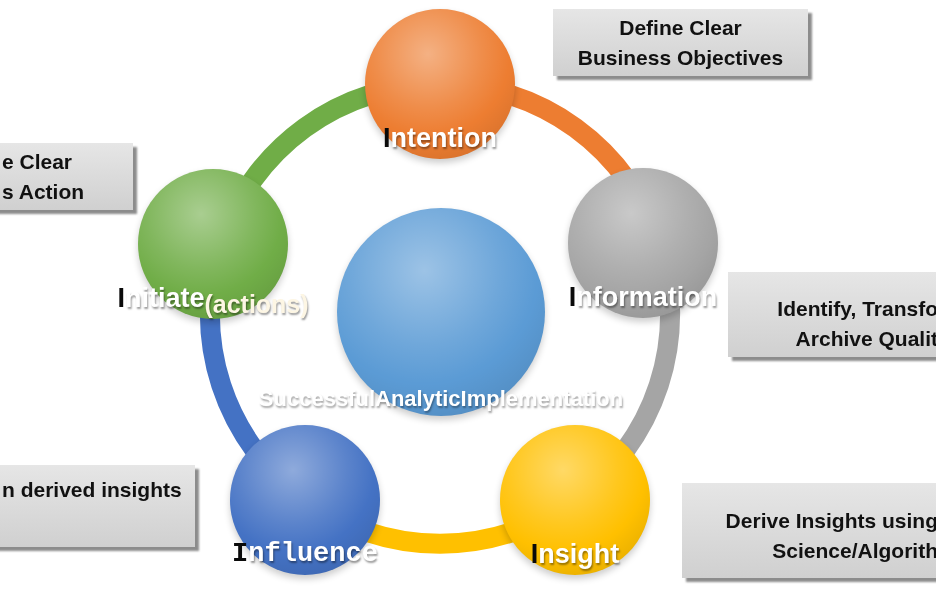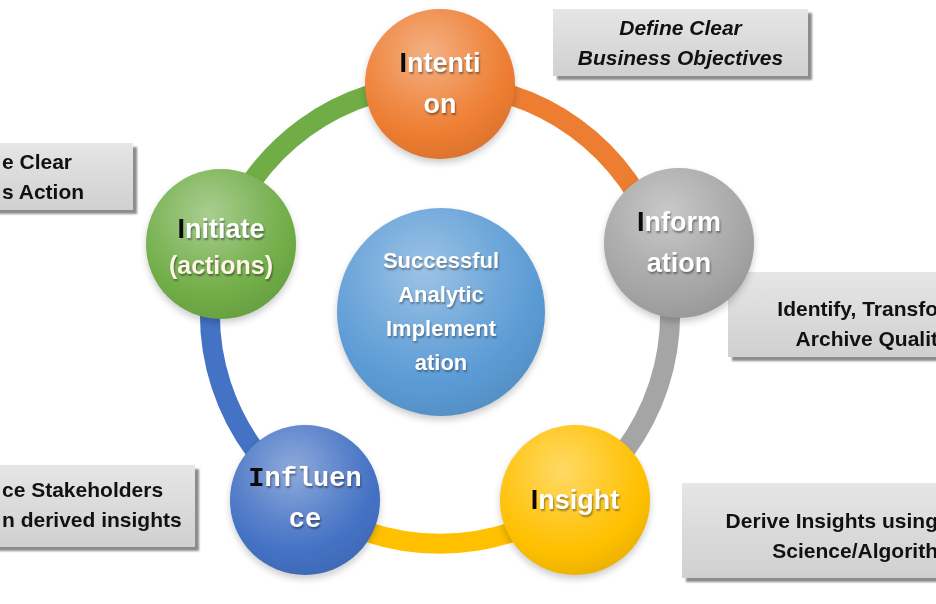--- a/index.html
+++ b/index.html
@@ -31,22 +31,22 @@
     box-sizing: border-box;
     background-color: var(--c, #888);
     background-image: radial-gradient(circle at 42% 30%,
         rgba(255,255,255,0.40) 0%,
         rgba(255,255,255,0.12) 40%,
         rgba(255,255,255,0.00) 60%,
         rgba(0,0,0,0.10) 86%,
         rgba(0,0,0,0.22) 100%);
     box-shadow: 0 4px 7px rgba(0,0,0,0.20);
     display: flex;
-    flex-direction: column;
-    align-items: center;
+    flex-direction: row;
+    align-items: flex-end;
     justify-content: center;
     text-align: center;
     color: #ffffff;
     font-weight: bold;
   }
   .node .l {
     font-size: 27px;
     line-height: 41px;
     text-shadow: 1px 2px 2px rgba(0,0,0,0.40);
     white-space: nowrap;
@@ -54,24 +54,24 @@
   .node .sub {
     font-size: 25px;
     line-height: 30px;
     color: #fdf6e4;
     text-shadow: 1px 2px 2px rgba(0,0,0,0.40);
     white-space: nowrap;
   }
   .cap { color: #0a0a0a; text-shadow: none; }
 
   .n-intention   { left: 365px; top: 9px;   width: 150px; height: 150px; }
-  .n-information { left: 604px; top: 168px; width: 150px; height: 150px; }
+  .n-information { left: 568px; top: 168px; width: 150px; height: 150px; }
   .n-insight     { left: 500px; top: 425px; width: 150px; height: 150px; }
   .n-influence   { left: 230px; top: 425px; width: 150px; height: 150px; font-family: Liberation Mono, monospace; }
-  .n-initiate    { left: 146px; top: 169px; width: 150px; height: 150px; }
+  .n-initiate    { left: 138px; top: 169px; width: 150px; height: 150px; }
 
   .n-center { left: 337px; top: 208px; width: 208px; height: 208px; }
   .n-center .cl {
     font-size: 22px;
     line-height: 34px;
     font-weight: bold;
     text-shadow: 1px 2px 2px rgba(0,0,0,0.35);
     white-space: nowrap;
   }
   
@@ -81,21 +81,21 @@
     background-color: var(--callout-bg, #dbdbdb);
     background-image: linear-gradient(rgba(255,255,255,0.30), rgba(0,0,0,0.05));
     box-shadow: 4px 4px 2px rgba(0,0,0,0.45);
     color: #111111;
     font-weight: bold;
     font-size: 21px;
     line-height: 30px;
   }
   .callout .cl { white-space: nowrap; }
 
-  .co-define       { left: 553px; top: 9px;   width: 255px; height: 67px; text-align: center; padding-top: 4px; font-style: italic; }
+  .co-define       { left: 553px; top: 9px;   width: 255px; height: 67px; text-align: center; padding-top: 4px; }
   .co-rightaction  { left: -80px; top: 143px; width: 213px; height: 67px; text-align: left;  padding: 4px 0 0 82px; }
   .co-identify     { left: 728px; top: 272px; width: 262px; height: 85px; text-align: right; padding: 22px 52px 0 0; }
   .co-derive       { left: 682px; top: 483px; width: 308px; height: 95px; text-align: right; padding: 23px 52px 0 0; }
   .co-stakeholders { left: -80px; top: 465px; width: 275px; height: 82px; text-align: left;  padding: 10px 0 0 82px; }
 </style>
 </head>
 <body>
 
 <div class="canvas" style="--callout-bg: #DBDBDB;">
 
@@ -121,21 +121,20 @@
     <div class="cl">Identify, Transfo</div>
     <div class="cl">Archive Qualit</div>
   </div>
 
   <div class="callout co-derive">
     <div class="cl">Derive Insights using</div>
     <div class="cl">Science/Algorith</div>
   </div>
 
   <div class="callout co-stakeholders">
-    <div class="cl">ce Stakeholders</div>
     <div class="cl">n derived insights</div>
   </div>
 
   <div class="node n-center" style="--c: #5B9BD5;">
     <div class="cl">Successful</div>
     <div class="cl">Analytic</div>
     <div class="cl">Implement</div>
     <div class="cl">ation</div>
   </div>
 

